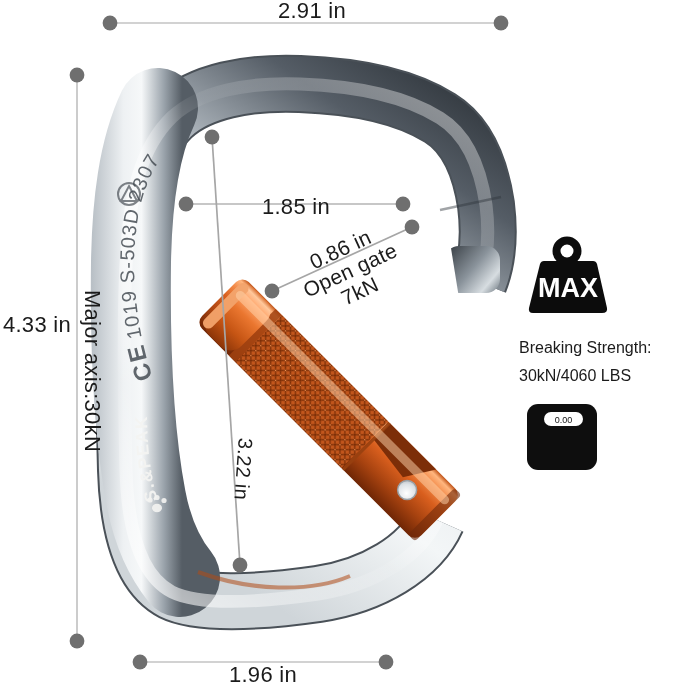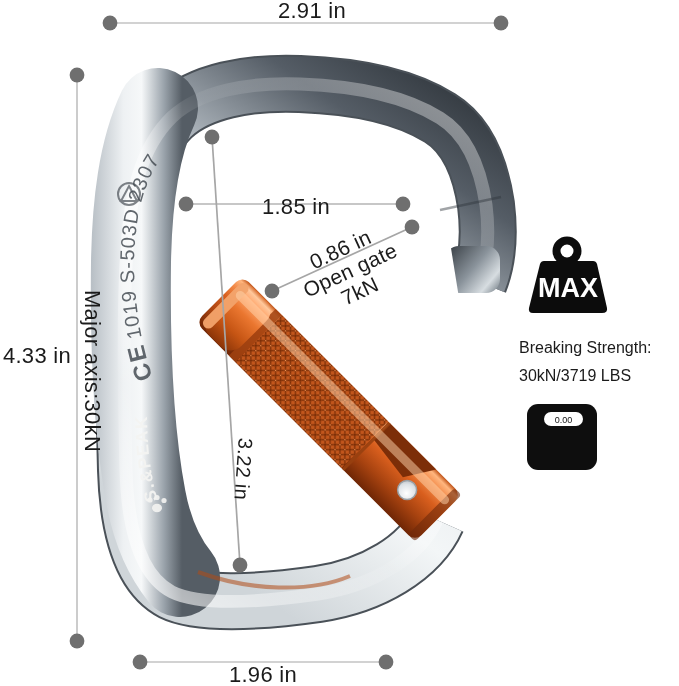--- a/index.html
+++ b/index.html
@@ -166,21 +166,21 @@
 
   <div class="label" style="left:312px; top:11px;">2.91 in</div>
   <div class="label" style="left:296px; top:191px;margin-top:16px;">1.85 in</div>
 
   <div class="label rotGate" style="left:350px; top:270px;">
     <div>0.86 in</div>
     <div>Open gate</div>
     <div>7kN</div>
   </div>
 
-  <div class="label" style="left:37px; top:356px;">4.33 in</div>
+  <div class="label" style="left:37px; top:325px;">4.33 in</div>
   <div class="label rot90" style="left:92px; top:371px;">Major axis:30kN</div>
   <div class="label small rot94" style="left:243px; top:469px;">3.22 in</div>
   <div class="label" style="left:263px; top:675px;">1.96 in</div>
 
   <div class="speclabel" style="left:519px; top:339px;">Breaking Strength:</div>
-  <div class="speclabel" style="left:519px; top:367px;">30kN/3719 LBS</div>
+  <div class="speclabel" style="left:519px; top:367px;">30kN/4060 LBS</div>
 
 </div>
 
 </body></html>

